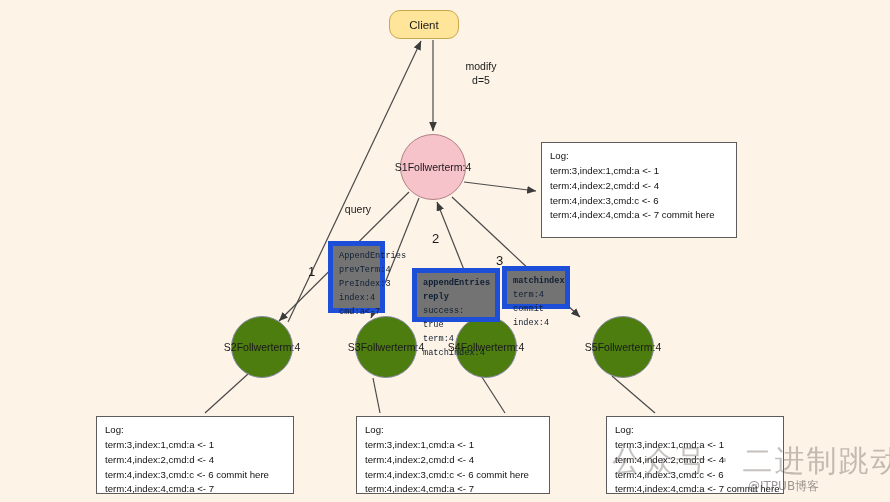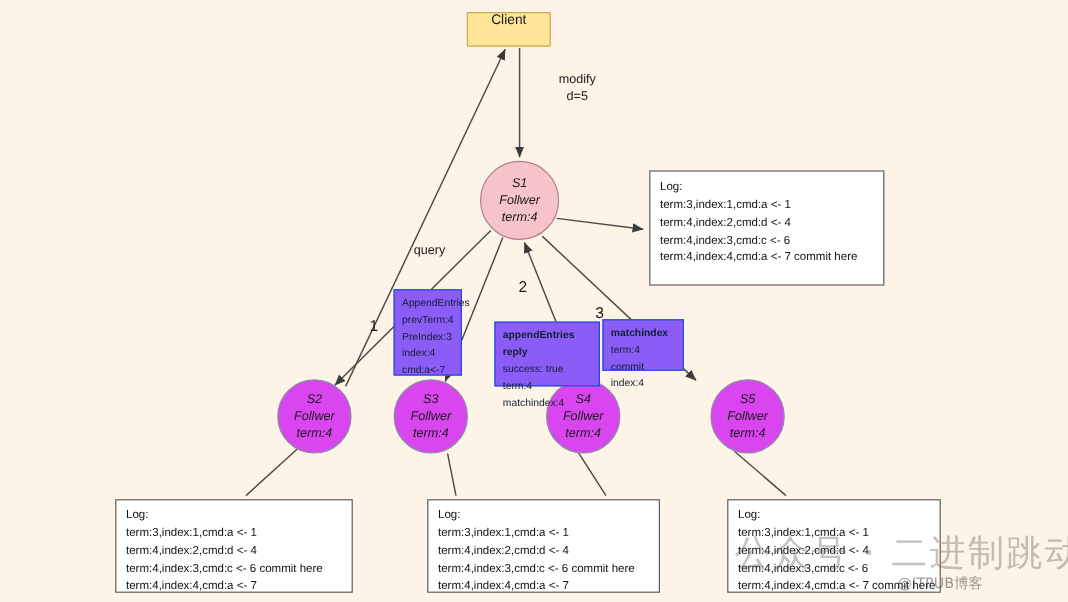--- a/index.html
+++ b/index.html
@@ -10,58 +10,58 @@
     overflow:hidden;
     position:relative;
   }
   #canvas{position:absolute;inset:0;width:890px;height:502px;}
   svg.edges{position:absolute;left:0;top:0;width:890px;height:502px;pointer-events:none;}
 
   .node{position:absolute;box-sizing:border-box;}
 
   .client-box{
     left:389px;top:10px;width:70px;height:29px;
-    background:#ffe599;border:1.4px solid #c8a94b;border-radius:1px;
-    display:flex;justify-content:center;
+    background:#ffe599;border:1.4px solid #c8a94b;border-radius:11px;
+    display:flex;align-items:center;justify-content:center;
     font-size:11.5px;color:#1a1a1a;
   }
 
   .circle{
     border-radius:50%;
-    display:flex;flex-direction:column;align-items:center;justify-content:center;
-    font-size:10.5px;line-height:1.35;color:#1a1a1a;text-align:center;font-style:italic;
+    display:flex;flex-direction:row;align-items:center;justify-content:center;
+    font-size:10.5px;line-height:1.35;color:#1a1a1a;text-align:center;
   }
   .leader{
     left:400px;top:134px;width:66px;height:66px;
     background:#f7c3ca;border:1.3px solid #b08086;
   }
   .follower{
     width:62px;height:62px;
-    background:#d946ef;border:1.3px solid #8a8da6;
+    background:#4d7c0f;border:1.3px solid #8a8da6;
   }
   #s2{left:231px;top:316px;}
-  #s3{left:328px;top:316px;}
+  #s3{left:355px;top:316px;}
   #s4{left:455px;top:316px;}
   #s5{left:592px;top:316px;}
 
   .logbox{
     position:absolute;background:#ffffff;border:1.2px solid #5c5c5c;
     font-size:9.6px;line-height:1.55;color:#111;
     padding:6px 8px 20px 8px;box-sizing:border-box;
   }
   #log-leader{left:541px;top:142px;width:196px;height:96px;}
   #log-s2{left:96px;top:416px;width:198px;height:78px;}
   #log-s3{left:356px;top:416px;width:194px;height:78px;}
   #log-s5{left:606px;top:416px;width:178px;height:78px;}
   .logbox .ln{white-space:nowrap;}
 
   .msgbox{
-    position:absolute;background:#8b5cf6;border:1px solid #1d4ed8;
+    position:absolute;background:#737373;border:5px solid #1d4ed8;
     font-size:8.6px;line-height:1.62;color:#0f1f33;
-    padding:4px 6px 5px 6px;box-sizing:border-box;
+    padding:4px 6px 5px 6px;box-sizing:border-box;font-family:Liberation Mono, monospace;
   }
   .msgbox .hd{font-weight:bold;}
   #msg-append{left:328px;top:241px;width:57px;height:72px;}
   #msg-reply{left:412px;top:268px;width:88px;height:54px;}
   #msg-heart{left:502px;top:266px;width:68px;height:43px;}
 
   .lbl{position:absolute;font-size:10.5px;color:#1a1a1a;line-height:1.3;text-align:center;}
   #lbl-modify{left:434px;top:60px;width:62px;padding-left:16px;}
   #lbl-query{left:336px;top:203px;width:44px;}
   .num{position:absolute;font-size:13px;color:#1a1a1a;}

